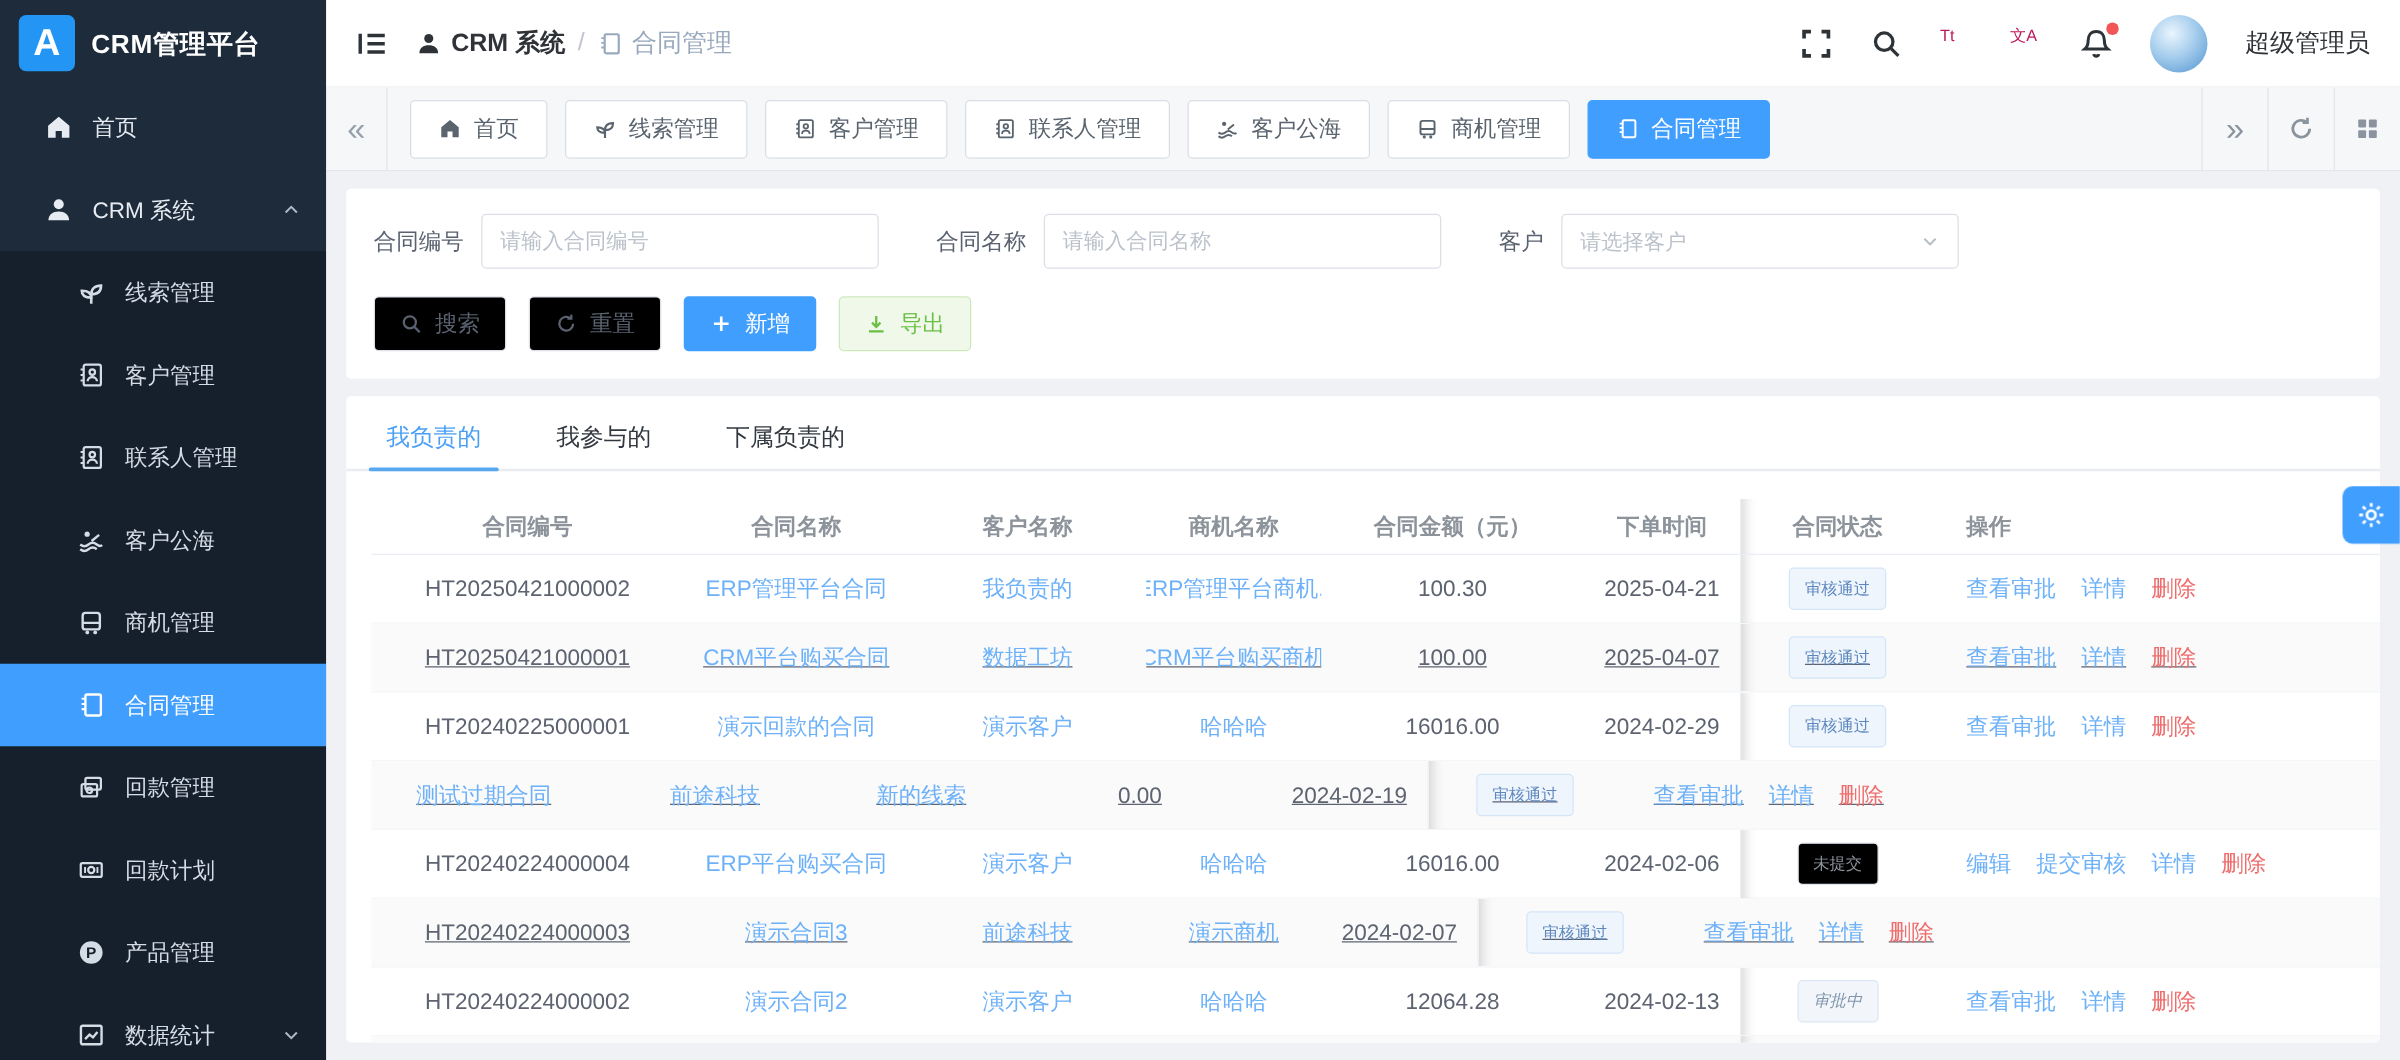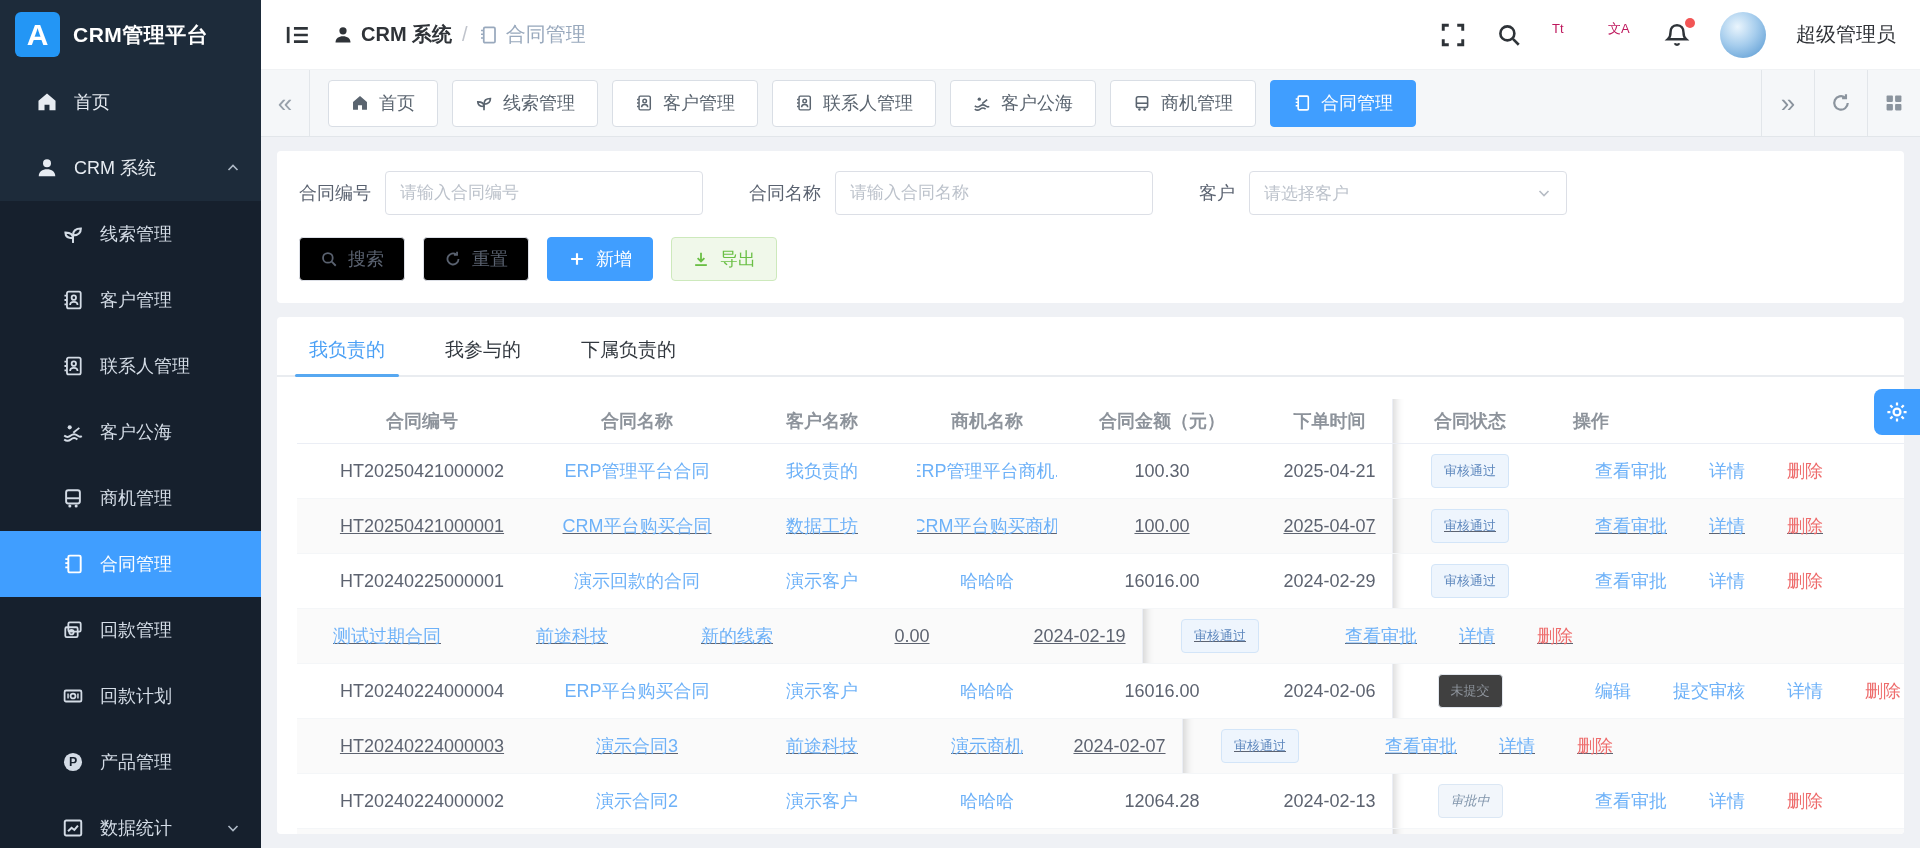--- a/index.html
+++ b/index.html
@@ -83,27 +83,27 @@
   .t-head{display:flex;height:44px;align-items:center;font-weight:700;font-size:18px;color:#8d939b;
     border-bottom:1px solid #ebeef5;}
   .t-row{display:flex;height:54px;align-items:center;font-size:18px;color:#5d6370;border-bottom:1px solid #f4f6f8;}
   .t-row.stripe{background:#fafafa;text-decoration:underline;}
   .cell{flex:none;text-align:center;white-space:nowrap;overflow:hidden;text-overflow:ellipsis;
     padding:0 6px;box-sizing:border-box;height:100%;display:flex;align-items:center;justify-content:center;}
   .cell.left{justify-content:flex-start;padding-left:26px;}
   .cell.fixed-start{border-left:1px solid #ebeef5;box-shadow:inset 12px 0 10px -10px rgba(0,0,0,.18);}
   .link{color:#6db1f8;cursor:pointer;text-decoration:none;}
   .link.danger{color:#ee6d6d;}
-  .act{margin-right:20px;margin-left:22px;}
+  .act{margin-right:20px;}
   .act:last-child{margin-right:0;}
   .tag{padding:0 12px;height:34px;line-height:32px;border:1px solid;border-radius:4px;font-size:13px;
     display:inline-block;box-sizing:border-box;}
   .tag.approved{background:#eef5fd;border-color:#d3e5f8;color:#5d87bd;}
   .tag.pending{background:#f2f6fb;border-color:#dbe7f4;color:#8195ab;font-style:italic;}
-  .tag.unsubmitted{background:#404040;border-color:#e2e7ee;color:#8e949c;}
+  .tag.unsubmitted{background:#000000;border-color:#e2e7ee;color:#8e949c;}
 
   .gear-fab{position:fixed;right:0;top:389px;width:46px;height:46px;background:#409eff;border:none;
     border-radius:8px 0 0 8px;color:#fff;display:flex;align-items:center;justify-content:center;cursor:pointer;z-index:20;}
   .gear-fab .mi-icon{width:24px;height:24px;}
 </style>
 </head>
 <body>
 
 <div class="app">
   <aside class="sidebar">

